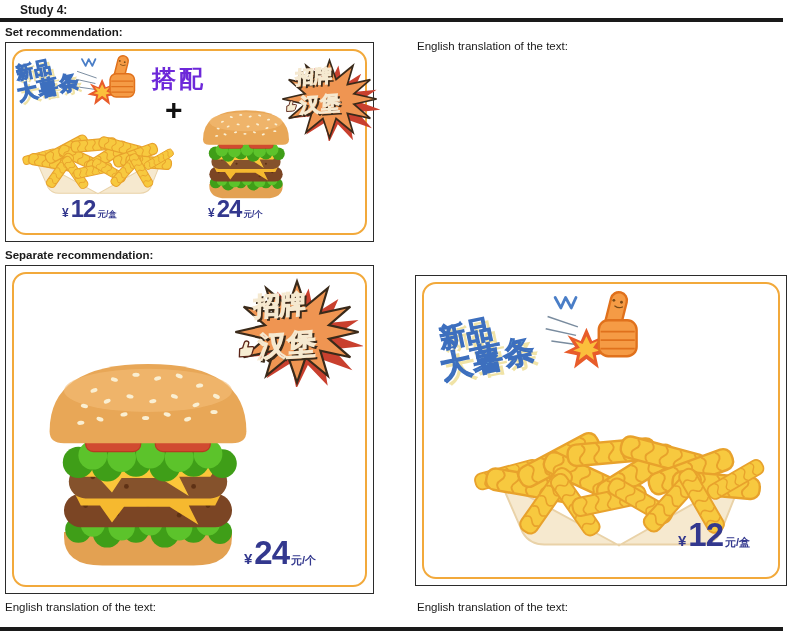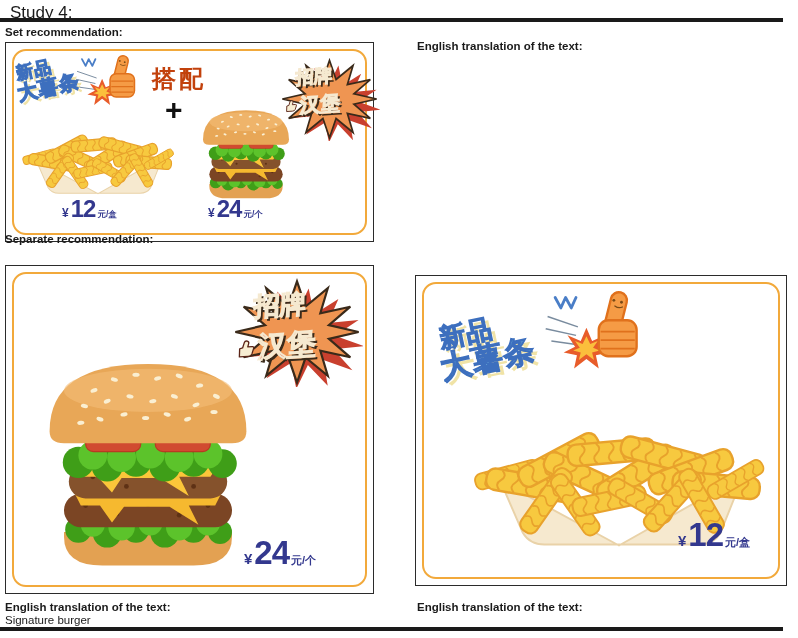--- a/index.html
+++ b/index.html
@@ -1,28 +1,28 @@
 <!DOCTYPE html>
 <html style="--divider: #1a1a1a; --card-inner-border: #F2A93B; --price-text: #33388E; --fries-logo-fill: #7CC5E0; --fries-logo-outline: #3D6FBE; --burger-logo-fill: #D8402C; --burger-logo-outline: #F5E9D0;"><head>
 <meta charset="utf-8">
 <style>
   html,body{margin:0;padding:0;background:#fff;}
   .page{position:relative;width:798px;height:638px;background:#fff;overflow:hidden;
         font-family:"Liberation Sans",sans-serif;color:#1a1a1a;}
 
-  .doc-title{position:absolute;left:10px;top:3px;font-size:17px;font-weight:normal;}
+  .doc-title{position:absolute;left:20px;top:3px;font-size:12px;font-weight:bold;}
   .rule{position:absolute;left:0;background:var(--divider,#1a1a1a);}
   .rule-top{top:18px;width:783px;height:3.5px;}
   .rule-bottom{top:627px;width:783px;height:4px;}
   .section-label{position:absolute;left:5px;font-size:11.5px;font-weight:bold;}
   #set-label{top:26px;}
-  #sep-label{top:233px;}
+  #sep-label{top:249px;}
 
   .trans{position:absolute;font-size:11.5px;line-height:12.5px;}
-  .trans .h{font-weight:bold;}
+  .trans .h{font-weight:normal;}
   #trans-set{left:417px;top:40px;width:375px;}
   #trans-burger{left:5px;top:601px;width:390px;}
   #trans-fries{left:417px;top:601px;width:375px;}
 
   .card{position:absolute;background:#fff;border:1.5px solid #2b2b2b;box-sizing:border-box;}
   .card-inner{position:absolute;inset:6px;border:2px solid var(--card-inner-border,#F2A93B);border-radius:14px;}
   #card-set{left:5px;top:42px;width:369px;height:200px;}
   #card-burger{left:5px;top:265px;width:369px;height:329px;}
   #card-fries{left:415px;top:275px;width:372px;height:311px;}
 
@@ -45,21 +45,21 @@
   .logo-b .bt2{display:flex;align-items:center;gap:2px;}
   #card-set .logo-b{left:276px;top:16px;width:95px;height:80px;}
   #card-set .logo-b .bt1{font-size:18px;margin:4px 0 0 14px;}
   #card-set .logo-b .bt2{font-size:20px;margin:3px 0 0 3px;}
   #card-set .mini{width:13px;height:13px;}
   #card-burger .logo-b{left:226px;top:14px;width:130px;height:104px;}
   #card-burger .logo-b .bt1{font-size:26px;margin:6px 0 0 22px;}
   #card-burger .logo-b .bt2{font-size:29px;margin:4px 0 0 5px;}
   #card-burger .mini{width:19px;height:19px;}
 
-  .match{position:absolute;left:146px;top:20px;font-size:24px;font-weight:800;color:#c2410c;letter-spacing:3px;}
+  .match{position:absolute;left:146px;top:20px;font-size:24px;font-weight:800;color:#6d28d9;letter-spacing:3px;}
   .plus{position:absolute;left:159px;top:50px;font-size:30px;font-weight:800;color:#111;}
 
   .img,.hand{position:absolute;}
   #card-set .fries-img{left:16px;top:70px;width:152px;height:90px;}
   #card-set .burger-img{left:186px;top:62px;width:108px;height:97px;}
   #card-set .hand{left:62px;top:10px;width:78px;height:58px;}
   #card-burger .burger-img{left:18px;top:86px;width:248px;height:222px;}
   #card-fries .fries-img{left:50px;top:116px;width:306px;height:170px;}
   #card-fries .hand{left:122px;top:12px;width:112px;height:90px;}
 
@@ -309,21 +309,20 @@
       </svg>
     <div class="price price-lg price-f">
       <span class="cur">¥</span>
       <span class="amt">12</span>
       <span class="unit">元/盒</span>
     </div>
   </div>
 
   <div class="trans" id="trans-burger">
     <div class="h">English translation of the text:</div>
-    <div class="t">Signature burger</div>
   </div>
 
   <div class="trans" id="trans-fries">
     <div class="h">English translation of the text:</div>
   </div>
 
   <div class="rule rule-bottom"></div>
 </div>
 
 </body></html>

